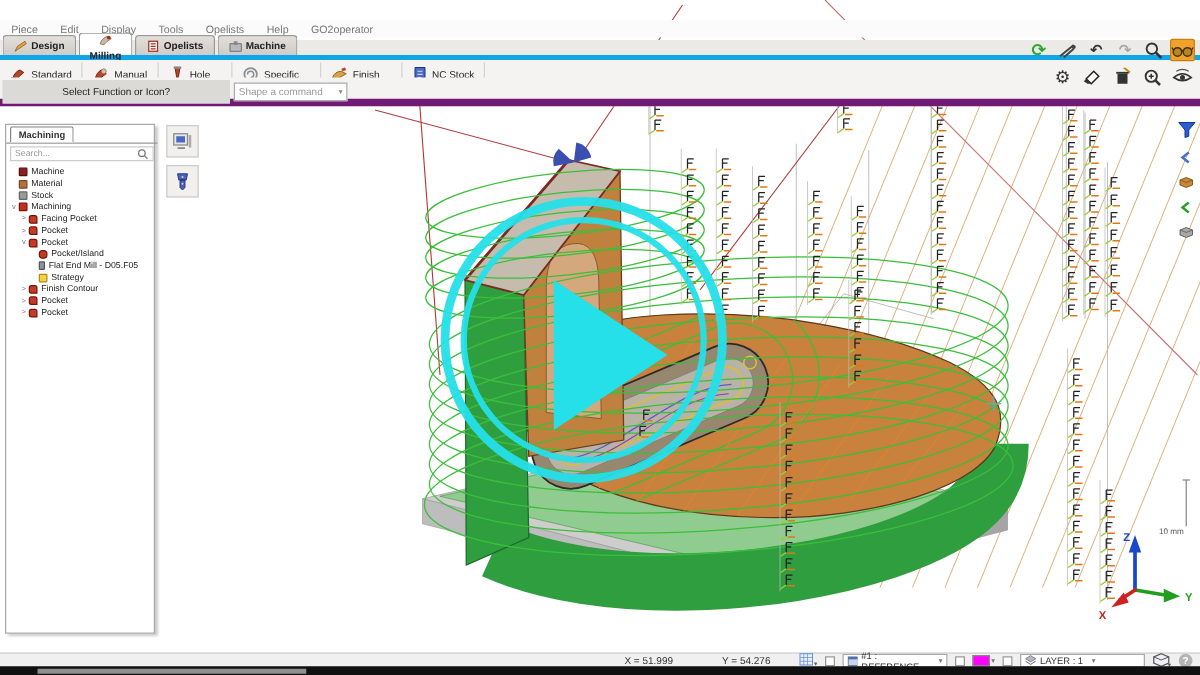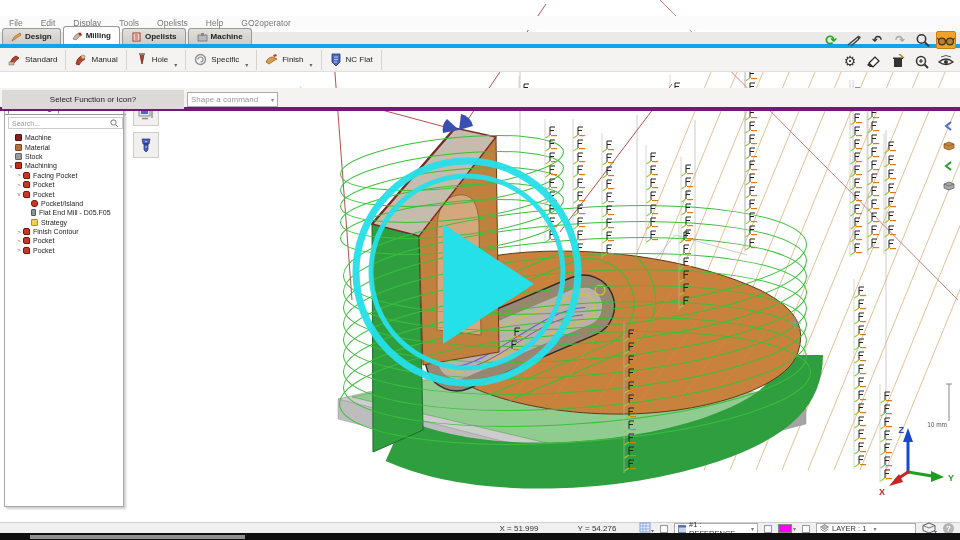--- a/index.html
+++ b/index.html
@@ -20,38 +20,38 @@
   
   .menubar{position:absolute;left:0;top:16px;width:960px;height:14px;background:#fbfbfb;
            display:flex;align-items:center;font-size:8.5px;color:#777;z-index:30;}
   .menu-item{padding:0 9px;}
   
   .tabstrip{position:absolute;left:0;top:32px;width:960px;height:18px;background:#eceae7;
             border-bottom:6px solid #0ea5e9;display:flex;align-items:flex-end;z-index:30;}
   .tab{height:16px;display:flex;align-items:center;gap:3px;padding:0 8px;margin-left:2px;
        background:linear-gradient(#e3e0dc,#cfccc7);border:1px solid #999;border-bottom:none;
        border-radius:3px 3px 0 0;font-size:8px;font-weight:bold;color:#222;}
-  .tab.active{background:#fff;height:18px;}
+  .tab.active{background:#fff;height:18px;flex-direction:column;}
   .tabicon{width:11px;height:10px;display:inline-block;}
   .topicons{position:absolute;right:4px;top:31px;display:flex;gap:3px;z-index:31;}
   .ticon{width:20px;height:18px;display:flex;align-items:center;justify-content:center;}
   .ticon.hl{background:#f0a32a;border:1px solid #c87f10;border-radius:2px;}
   .glyph-green{color:#28a828;font-weight:bold;font-size:14px;line-height:1;}
   .glyph-dark{color:#333;font-weight:bold;font-size:12px;line-height:1;}
   .glyph-grey{color:#a8a8a8;font-weight:bold;font-size:12px;line-height:1;}
   
   .ribbon{position:absolute;left:0;top:48px;width:960px;height:24px;background:#f4f3f1;
           border-bottom:1px solid #ddd;display:flex;align-items:center;z-index:30;}
   .rbtn{height:20px;display:flex;align-items:center;gap:4px;padding:0 8px;font-size:8px;color:#222;
         border-right:1px solid #d5d3d0;}
   .rbtn .caret{font-size:6px;color:#666;margin-left:2px;align-self:flex-end;padding-bottom:2px;}
   .ribicons{position:absolute;right:4px;top:52px;display:flex;gap:4px;z-index:31;}
   
-  .commandbar{position:absolute;left:0;top:88px;width:960px;height:23px;background:#f4f3f1;
-              border-bottom:4px solid #701a75;z-index:30;}
+  .commandbar{position:absolute;left:0;top:62px;width:960px;height:23px;background:#f4f3f1;
+              border-bottom:6px solid #701a75;z-index:30;}
   .cmdlabel{position:absolute;left:2px;top:2px;width:182px;height:19px;background:#dcdad7;
             display:flex;align-items:center;justify-content:center;font-size:8px;color:#222;}
   .cmdcombo{position:absolute;left:187px;top:4px;width:91px;height:15px;background:#fff;
             border:1px solid #aaa;display:flex;align-items:center;font-size:8px;color:#999;padding:0 3px;}
   .cmdcombo .caret{margin-left:auto;color:#888;font-size:6px;}
   
   .leftpanel{position:absolute;left:4px;top:99px;width:120px;height:408px;background:#fff;
              border:1px solid #aaa;box-shadow:2px 2px 2px rgba(0,0,0,.2);z-index:20;font-size:7px;}
   .panel-tab{position:absolute;left:3px;top:1px;height:13px;padding:0 6px;border:1px solid #888;
              border-bottom:1px solid #fff;background:#fff;font-size:7.5px;font-weight:bold;
@@ -393,21 +393,21 @@
 
     <g>
       <circle cx="467" cy="272" r="111" fill="none" stroke="#25dfe9" stroke-width="7" opacity=".95"></circle>
       <circle cx="467" cy="272" r="96" fill="none" stroke="#25dfe9" stroke-width="5" opacity=".95"></circle>
       <polygon points="443,224 443,344 534,284" fill="#25dfe9"></polygon>
     </g>
   </svg>
 
 
   <div class="menubar" id="menubar">
-      <span class="menu-item">File</span>
+      <span class="menu-item">Piece</span>
       <span class="menu-item">Edit</span>
       <span class="menu-item">Display</span>
       <span class="menu-item">Tools</span>
       <span class="menu-item">Opelists</span>
       <span class="menu-item">Help</span>
       <span class="menu-item">GO2operator</span>
     </div>
 
   <div class="tabstrip">
     <div class="tab">
@@ -517,21 +517,21 @@
           <polygon points="8,2 11,1 12,3 9,4" fill="#b8452a"></polygon>
         </svg>
       <span>Finish</span>
         <span class="caret">▾</span>
     </div>
     <div class="rbtn">
       <svg width="12" height="13">
           <path d="M2,1 h8 v8 q-4,4 -4,4 q-4,-4 -4,-4 Z" fill="#4a68c8" stroke="#20356a" stroke-width=".8"></path>
           <path d="M4,4 h4 M4,6.5 h4 M4,9 h3" stroke="#cdd8f5" stroke-width=".9"></path>
         </svg>
-      <span>NC Flat</span>
+      <span>NC Stock</span>
     </div>
   </div>
 
   <div class="ribicons">
     <span class="ticon">
         <span class="glyph-dark" style="font-size:14px">⚙</span>
       </span>
     <span class="ticon">
       <svg width="16" height="14">
           <polygon points="3,9 9,3 13,7 7,13" fill="#fff" stroke="#222" stroke-width="1.2"></polygon>

